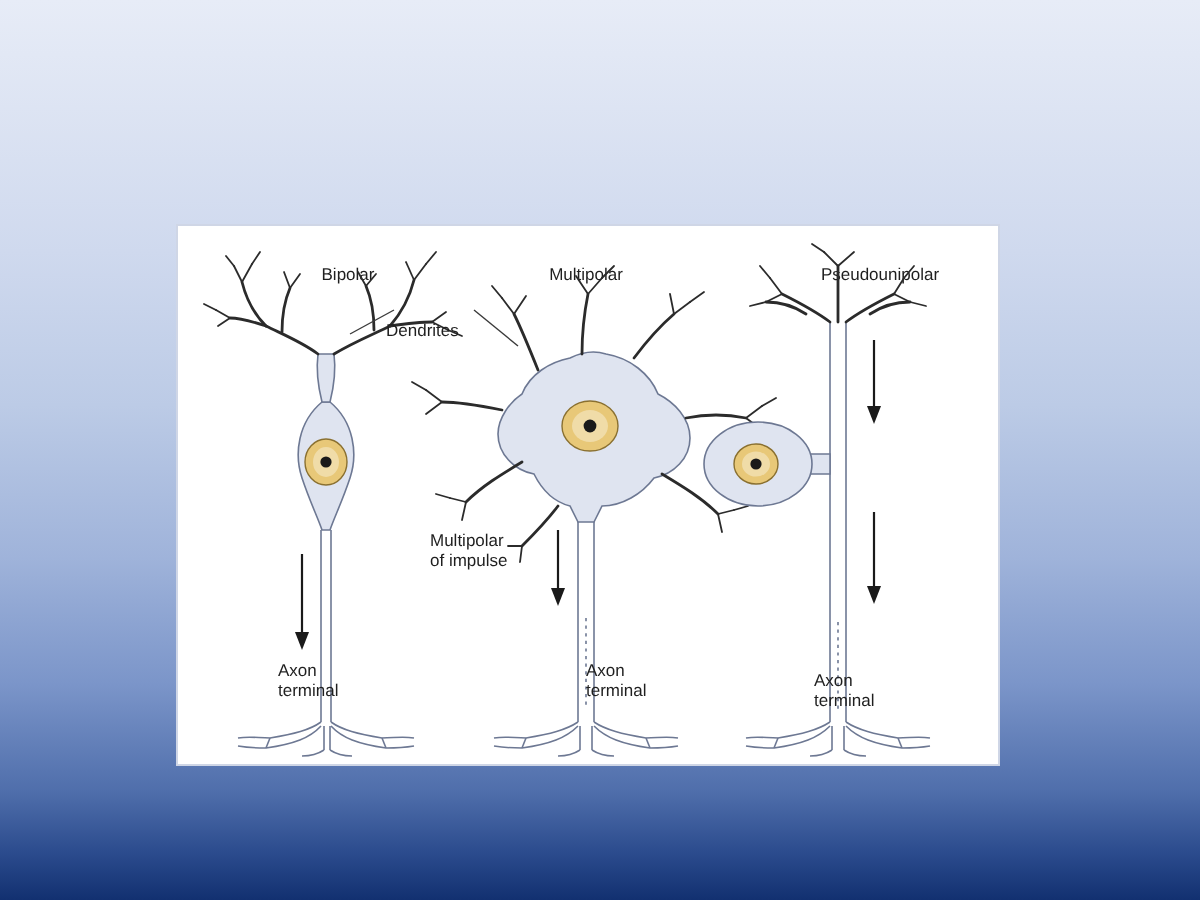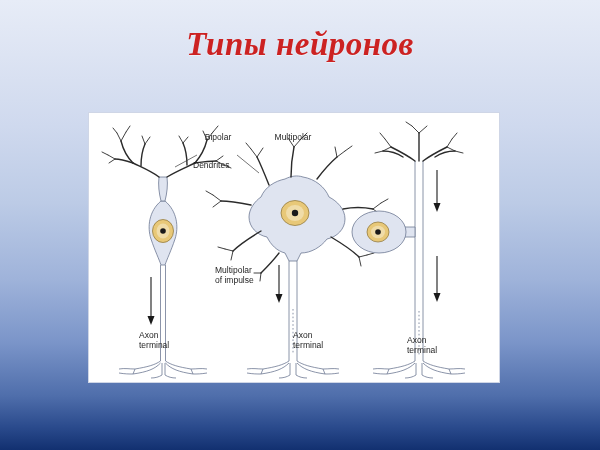--- a/index.html
+++ b/index.html
@@ -65,21 +65,21 @@
     color: #1a1a1a;
     letter-spacing: 0.2px;
   }
   .col-label {
     position: absolute;
     top: 19px;
     font-size: 8.5px;
     color: #1f1f1f;
     white-space: nowrap;
   }
-  #label-bipolar  { left: 30px;  width: 110px;  text-align: center; margin-left: 44px; }
+  #label-bipolar  { left: 30px;  width: 110px;  text-align: center; }
   #label-multipolar { left: 158px; width: 92px; text-align: center; }
   #label-pseudo   { left: 296px; width: 110px; text-align: center; }
 
   .anno {
     position: absolute;
     font-size: 8.5px;
     color: #1f1f1f;
     line-height: 10px;
     white-space: pre-line;
   }
@@ -124,27 +124,27 @@
   .arrow-line { stroke: #1a1a1a; stroke-width: 1.1; fill: none; }
   .arrow-head { fill: #1a1a1a; }
   .leader { stroke: #3a3a3a; stroke-width: 0.7; fill: none; }
   .dots { stroke: #6d7893; stroke-width: 0.8; stroke-dasharray: 1.6 2.2; fill: none; }
 </style>
 </head>
 <body>
 
 <div id="slide">
 
-  <div id="slide-title">Типы нейронов</div>
 
   <div id="diagram-panel">
 
 
     <div class="col-label" id="label-bipolar">Bipolar</div>
     <div class="col-label" id="label-multipolar">Multipolar</div>
+    <div class="col-label" id="label-pseudo">Pseudounipolar</div>
 
     <svg id="neuron-svg" viewBox="0 0 412 271">
 
       <g>
 
         <path class="membrane" d="M72 88 C60 98 58 114 62 126 C66 138 70 146 72 152
                  L76 152 C78 146 82 138 86 126 C90 114 88 98 76 88 Z"></path>
 
         <path class="membrane" d="M72 88 C70 80 69 72 70 64 L78 64 C79 72 78 80 76 88 Z"></path>
 

